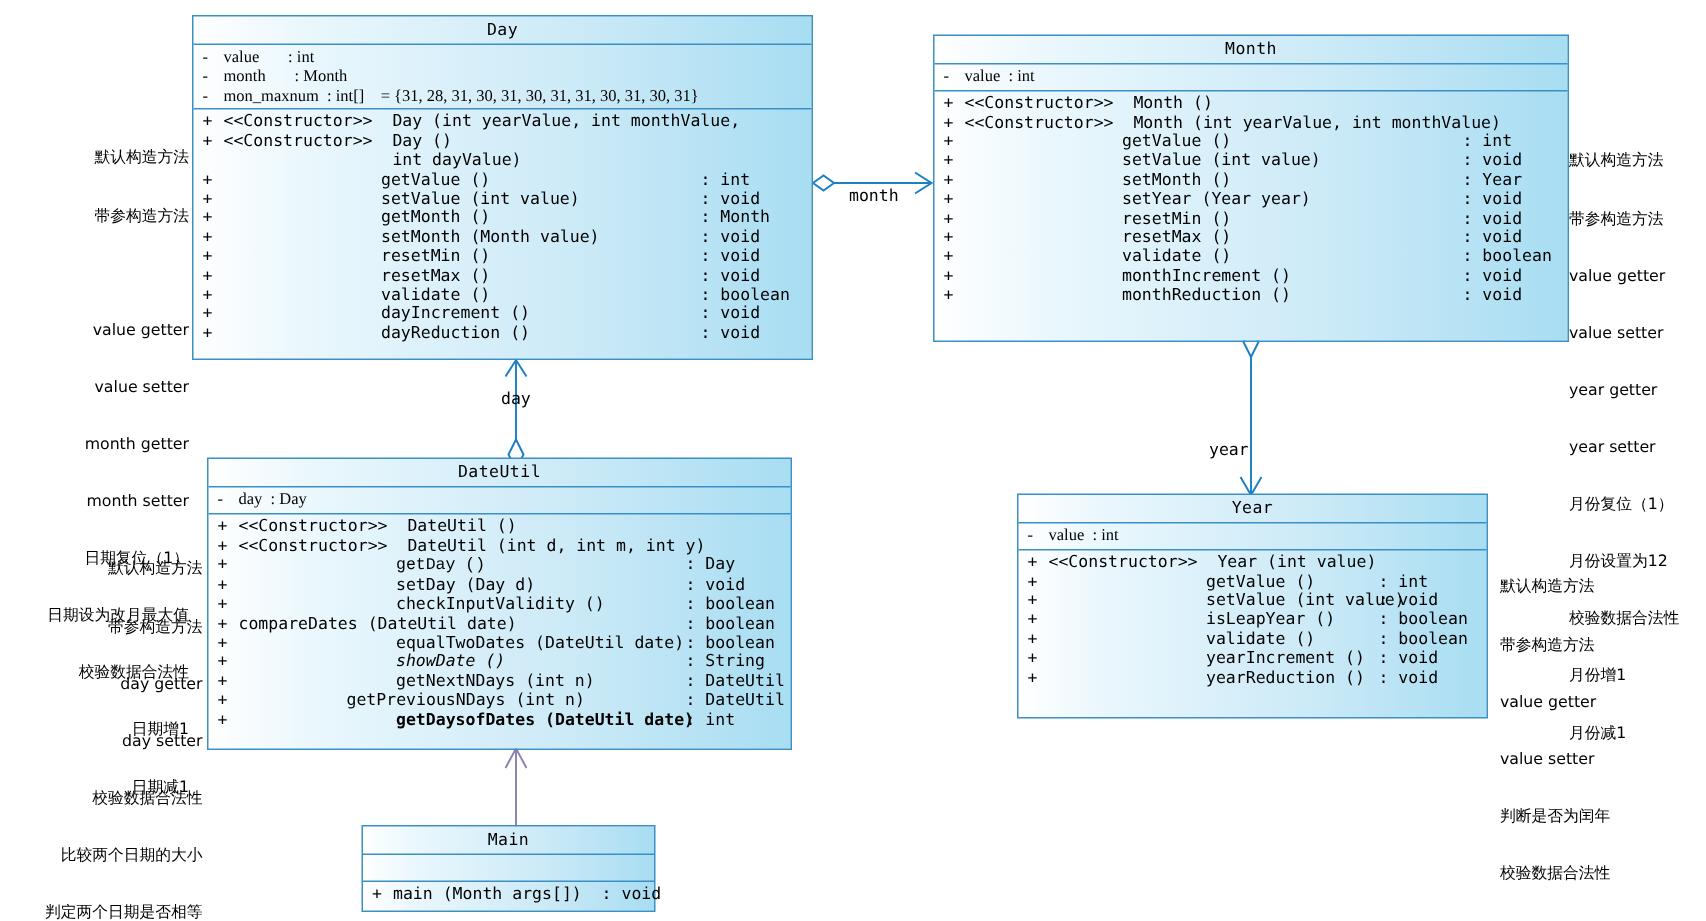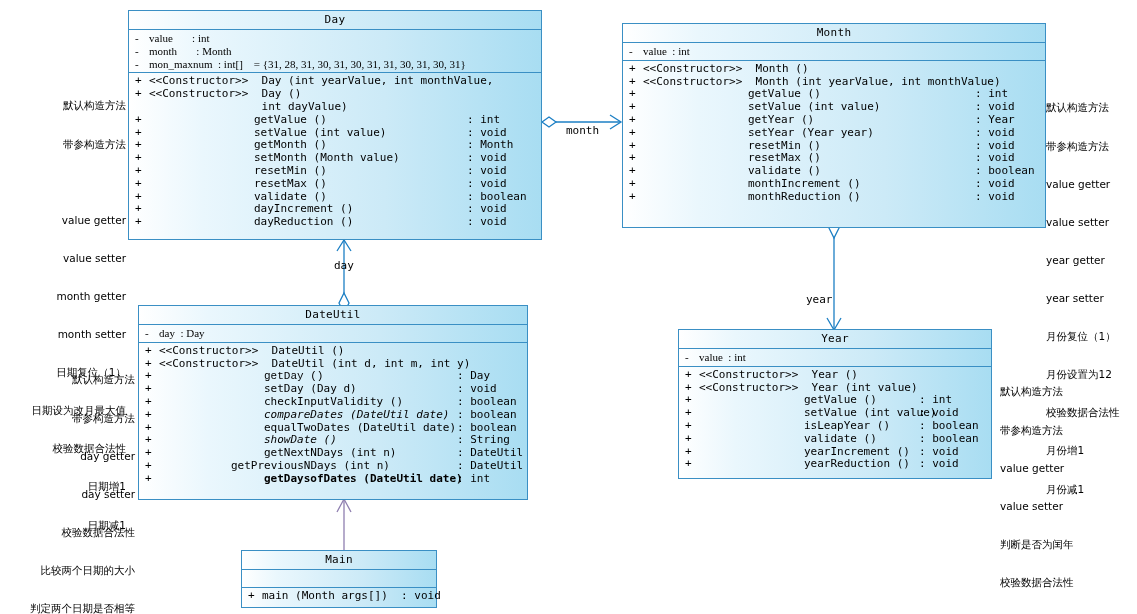--- a/index.html
+++ b/index.html
@@ -137,21 +137,21 @@
 <div class="uml-class" style="left:622px;top:23px;width:424px;height:205px;">
   <div class="uml-name">Month</div>
   <div class="uml-attrs">
     <span class="row"><span class="vis">-</span><span class="mname">value  : int</span></span>
   </div>
   <div class="uml-ops">
     <span class="row"><span class="vis">+</span><span class="mname">&lt;&lt;Constructor&gt;&gt;  Month ()</span><span class="mret" style="left:352px;"></span></span>
     <span class="row"><span class="vis">+</span><span class="mname">&lt;&lt;Constructor&gt;&gt;  Month (int yearValue, int monthValue)</span><span class="mret" style="left:352px;"></span></span>
     <span class="row"><span class="vis">+</span><span class="mname" style="margin-left:105px;">getValue ()</span><span class="mret" style="left:352px;">: int</span></span>
     <span class="row"><span class="vis">+</span><span class="mname" style="margin-left:105px;">setValue (int value)</span><span class="mret" style="left:352px;">: void</span></span>
-    <span class="row"><span class="vis">+</span><span class="mname" style="margin-left:105px;">getYear ()</span><span class="mret" style="left:352px;">: Year</span></span>
+    <span class="row"><span class="vis">+</span><span class="mname" style="margin-left:105px;">setMonth ()</span><span class="mret" style="left:352px;">: Year</span></span>
     <span class="row"><span class="vis">+</span><span class="mname" style="margin-left:105px;">setYear (Year year)</span><span class="mret" style="left:352px;">: void</span></span>
     <span class="row"><span class="vis">+</span><span class="mname" style="margin-left:105px;">resetMin ()</span><span class="mret" style="left:352px;">: void</span></span>
     <span class="row"><span class="vis">+</span><span class="mname" style="margin-left:105px;">resetMax ()</span><span class="mret" style="left:352px;">: void</span></span>
     <span class="row"><span class="vis">+</span><span class="mname" style="margin-left:105px;">validate ()</span><span class="mret" style="left:352px;">: boolean</span></span>
     <span class="row"><span class="vis">+</span><span class="mname" style="margin-left:105px;">monthIncrement ()</span><span class="mret" style="left:352px;">: void</span></span>
     <span class="row"><span class="vis">+</span><span class="mname" style="margin-left:105px;">monthReduction ()</span><span class="mret" style="left:352px;">: void</span></span>
   </div>
 </div>
 
 <div class="notes left-align" style="left:1046px;top:76px;width:95px;">
@@ -172,21 +172,21 @@
   <div class="uml-name">DateUtil</div>
   <div class="uml-attrs">
     <span class="row"><span class="vis">-</span><span class="mname">day  : Day</span></span>
   </div>
   <div class="uml-ops">
     <span class="row"><span class="vis">+</span><span class="mname">&lt;&lt;Constructor&gt;&gt;  DateUtil ()</span><span class="mret" style="left:318px;"></span></span>
     <span class="row"><span class="vis">+</span><span class="mname">&lt;&lt;Constructor&gt;&gt;  DateUtil (int d, int m, int y)</span><span class="mret" style="left:318px;"></span></span>
     <span class="row"><span class="vis">+</span><span class="mname" style="margin-left:105px;font-family:Liberation Mono, monospace;">getDay ()</span><span class="mret" style="left:318px;">: Day</span></span>
     <span class="row"><span class="vis">+</span><span class="mname" style="margin-left:105px;">setDay (Day d)</span><span class="mret" style="left:318px;">: void</span></span>
     <span class="row"><span class="vis">+</span><span class="mname" style="margin-left:105px;">checkInputValidity ()</span><span class="mret" style="left:318px;">: boolean</span></span>
-    <span class="row"><span class="vis">+</span><span class="mname" style="margin-left:105px;font-style:italic;">compareDates (DateUtil date)</span><span class="mret" style="left:318px;">: boolean</span></span>
+    <span class="row"><span class="vis">+</span><span class="mname" style="">compareDates (DateUtil date)</span><span class="mret" style="left:318px;">: boolean</span></span>
     <span class="row"><span class="vis">+</span><span class="mname" style="margin-left:105px;">equalTwoDates (DateUtil date)</span><span class="mret" style="left:318px;">: boolean</span></span>
     <span class="row"><span class="vis">+</span><span class="mname" style="margin-left:105px;font-style:italic;">showDate ()</span><span class="mret" style="left:318px;">: String</span></span>
     <span class="row"><span class="vis">+</span><span class="mname" style="margin-left:105px;">getNextNDays (int n)</span><span class="mret" style="left:318px;">: DateUtil</span></span>
     <span class="row"><span class="vis">+</span><span class="mname" style="margin-left:72px;">getPreviousNDays (int n)</span><span class="mret" style="left:318px;">: DateUtil</span></span>
     <span class="row"><span class="vis">+</span><span class="mname" style="margin-left:105px;font-weight:bold;">getDaysofDates (DateUtil date)</span><span class="mret" style="left:318px;">: int</span></span>
   </div>
 </div>
 
 <div class="notes right-align" style="left:-10px;top:348px;width:145px;">
   <div>默认构造方法</div>
@@ -201,21 +201,20 @@
   
   
 </div>
 
 <div class="uml-class" style="left:678px;top:329px;width:314px;height:150px;">
   <div class="uml-name">Year</div>
   <div class="uml-attrs">
     <span class="row"><span class="vis">-</span><span class="mname">value  : int</span></span>
   </div>
   <div class="uml-ops">
-    <span class="row"><span class="vis">+</span><span class="mname">&lt;&lt;Constructor&gt;&gt;  Year ()</span><span class="mret" style="left:240px;"></span></span>
     <span class="row"><span class="vis">+</span><span class="mname">&lt;&lt;Constructor&gt;&gt;  Year (int value)</span><span class="mret" style="left:240px;"></span></span>
     <span class="row"><span class="vis">+</span><span class="mname" style="margin-left:105px;">getValue ()</span><span class="mret" style="left:240px;">: int</span></span>
     <span class="row"><span class="vis">+</span><span class="mname" style="margin-left:105px;">setValue (int value)</span><span class="mret" style="left:240px;">: void</span></span>
     <span class="row"><span class="vis">+</span><span class="mname" style="margin-left:105px;">isLeapYear ()</span><span class="mret" style="left:240px;">: boolean</span></span>
     <span class="row"><span class="vis">+</span><span class="mname" style="margin-left:105px;">validate ()</span><span class="mret" style="left:240px;">: boolean</span></span>
     <span class="row"><span class="vis">+</span><span class="mname" style="margin-left:105px;">yearIncrement ()</span><span class="mret" style="left:240px;">: void</span></span>
     <span class="row"><span class="vis">+</span><span class="mname" style="margin-left:105px;">yearReduction ()</span><span class="mret" style="left:240px;">: void</span></span>
   </div>
 </div>
 

